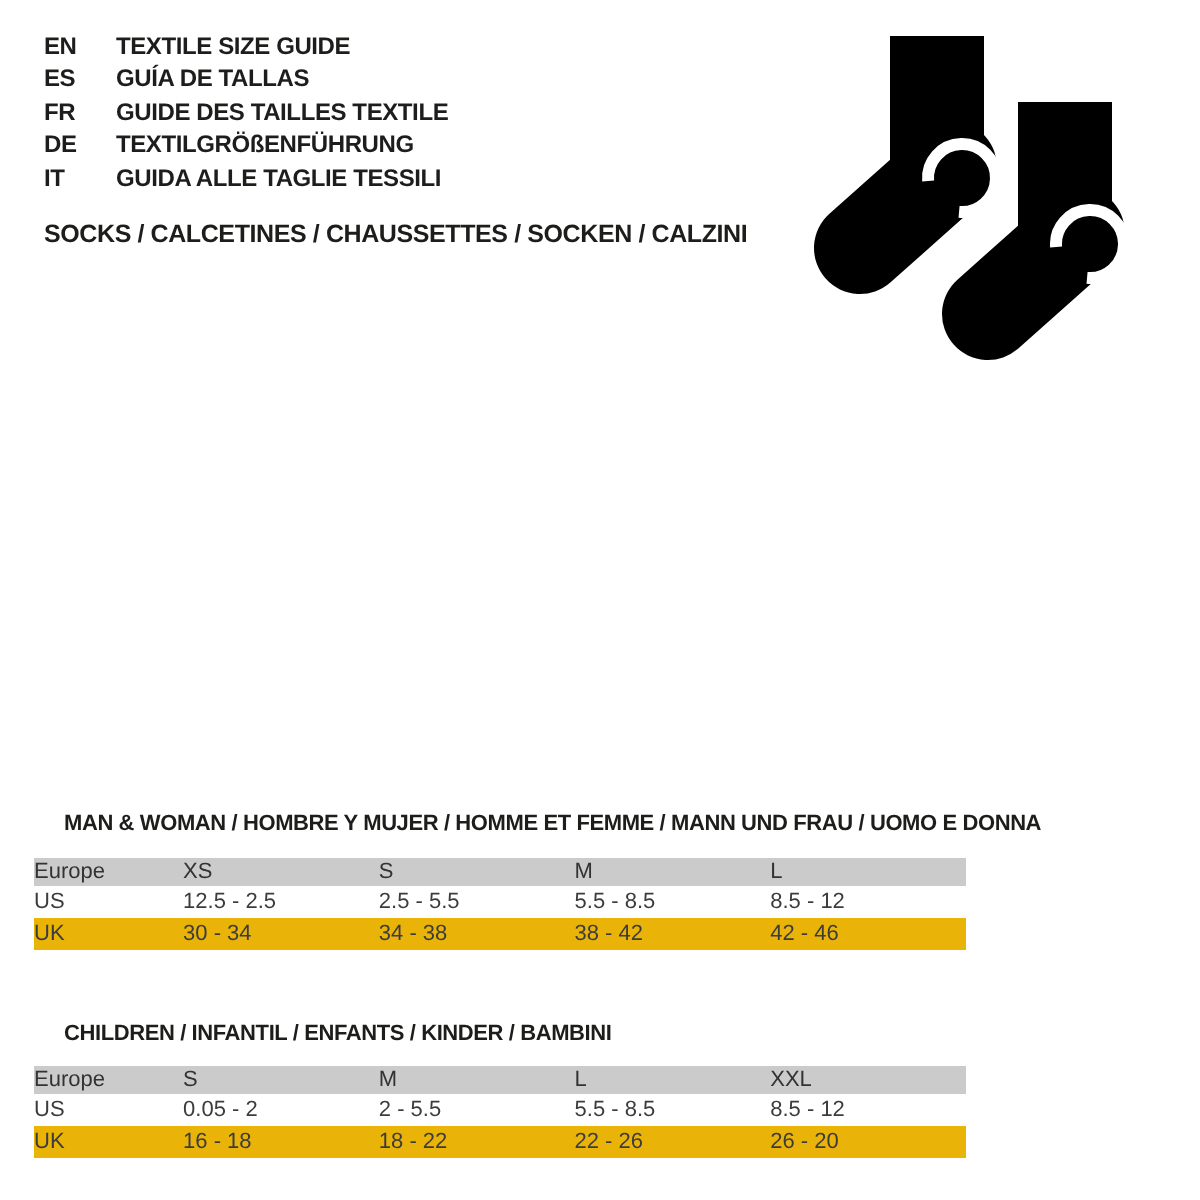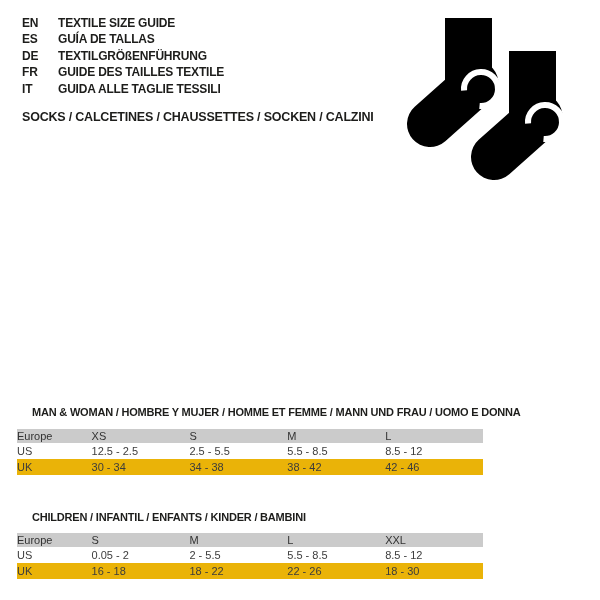--- a/index.html
+++ b/index.html
@@ -106,26 +106,26 @@
   <div class="lang-block">
     <div class="lang-row">
       <span class="lang-code">EN</span>
       <span class="lang-label">TEXTILE SIZE GUIDE</span>
     </div>
     <div class="lang-row">
       <span class="lang-code">ES</span>
       <span class="lang-label">GUÍA DE TALLAS</span>
     </div>
     <div class="lang-row">
+      <span class="lang-code">FR</span>
+      <span class="lang-label">GUIDE DES TAILLES TEXTILE</span>
+    </div>
+    <div class="lang-row">
       <span class="lang-code">DE</span>
       <span class="lang-label">TEXTILGRÖßENFÜHRUNG</span>
-    </div>
-    <div class="lang-row">
-      <span class="lang-code">FR</span>
-      <span class="lang-label">GUIDE DES TAILLES TEXTILE</span>
     </div>
     <div class="lang-row">
       <span class="lang-code">IT</span>
       <span class="lang-label">GUIDA ALLE TAGLIE TESSILI</span>
     </div>
   </div>
 
   <div class="category-title">SOCKS / CALCETINES / CHAUSSETTES / SOCKEN / CALZINI</div>
 
   <div class="sock-icon-wrap">
@@ -205,18 +205,18 @@
         <td>0.05 - 2</td>
         <td>2 - 5.5</td>
         <td>5.5 - 8.5</td>
         <td>8.5 - 12</td>
       </tr>
       <tr class="row-alt">
         <th class="region">UK</th>
         <td>16 - 18</td>
         <td>18 - 22</td>
         <td>22 - 26</td>
-        <td>18 - 30</td>
+        <td>26 - 20</td>
       </tr>
     </tbody>
   </table>
 
 </div>
 
 </body></html>

